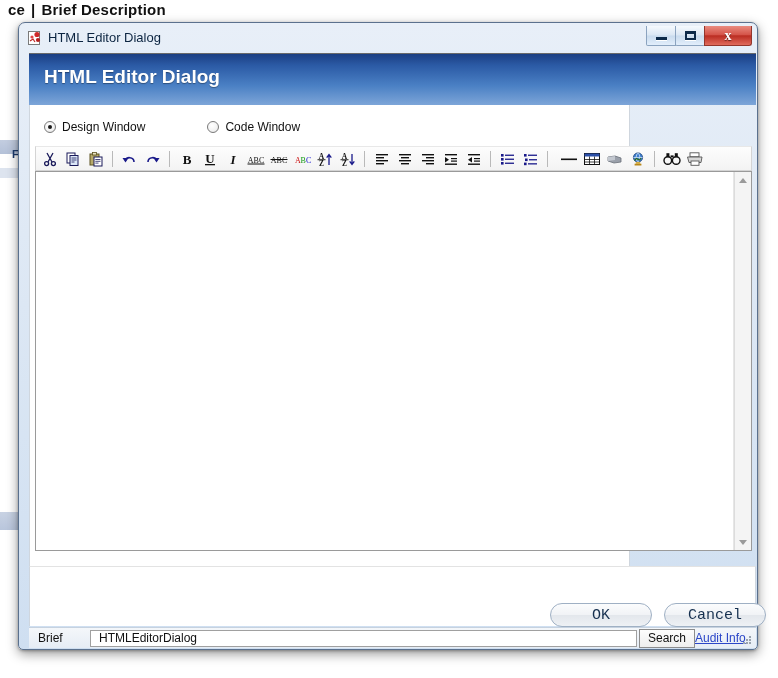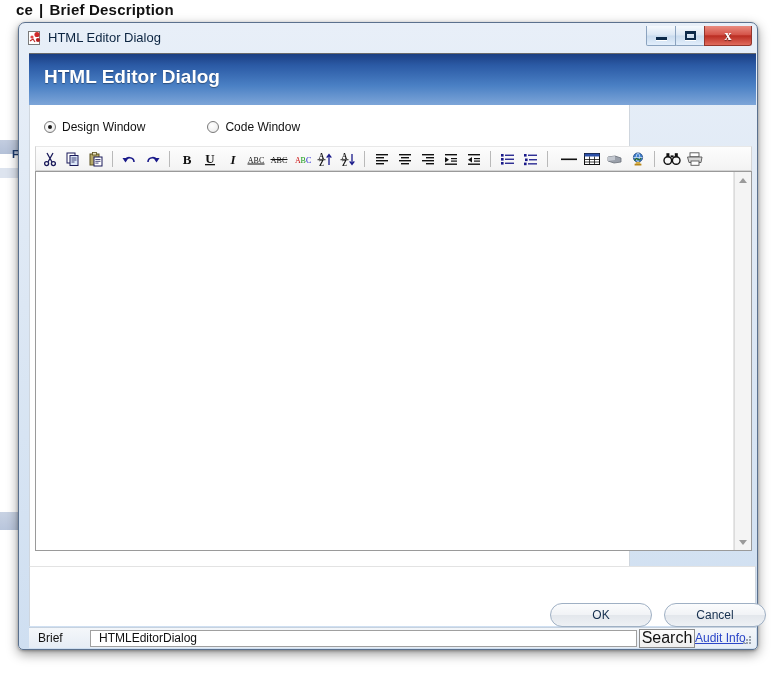--- a/index.html
+++ b/index.html
@@ -14,21 +14,21 @@
   #bg-page {
     position: absolute; left: 0; top: 0; width: 778px; height: 678px;
     background: #ffffff;
   }
   #bg-breadcrumb {
     position: absolute; left: 0; top: 0; width: 778px; height: 20px;
     font-size: 15px; font-weight: bold; color: #111;
     letter-spacing: 0.2px;
     white-space: nowrap;
     line-height: 19px;
-    padding-left: 16px;
+    padding-left: 8px;
     box-sizing: border-box;
   }
   #bg-breadcrumb .sep { font-weight: bold; padding: 0 6px; }
   #bg-strip-1 {
     position: absolute; left: 0; top: 140px; width: 26px; height: 14px;
     background: linear-gradient(to bottom, #c3cde0, #b4c1d8);
   }
   #bg-letter {
     position: absolute; left: 12px; top: 148px;
     font-size: 11px; font-weight: bold; color: #1b3a6b;
@@ -212,24 +212,24 @@
     border-right: 1px solid #cfd6de;
     border-top: 1px solid #e3e3e3;
     box-sizing: border-box;
   }
   .w7btn {
     position: absolute;
     width: 102px; height: 24px;
     border: 1px solid #9fb0c4;
     border-radius: 12px;
     background: linear-gradient(to bottom, #fbfcfd 0%, #f1f3f6 48%, #e3e7ec 52%, #eef1f5 100%);
-    color: #16304f; font-size: 12px;
+    color: #16304f; font-size: 15px;
     display: flex; align-items: center; justify-content: center;
     box-sizing: border-box;
-    font-family: Liberation Sans, sans-serif;
+    font-family: Liberation Mono, monospace;
   }
   #ok-button { left: 520px; top: 36px; }
   #cancel-button { left: 634px; top: 36px; }
 
   
   #statusbar {
     position: absolute; left: 7px; top: 601px;
     width: 727px; height: 21px;
     background: linear-gradient(to bottom, #f4f7fa 0%, #e6edf5 100%);
     border-top: 1px solid #c6d2e0;
@@ -246,21 +246,21 @@
     font-size: 12px; line-height: 15px;
     padding: 0 8px; box-sizing: border-box;
     font-family: "Liberation Sans", sans-serif;
     outline: none;
   }
   #search-button {
     margin-left: 2px;
     width: 56px; height: 19px;
     border: 1px solid #8d8d8d;
     background: linear-gradient(to bottom, #fdfdfd 0%, #eeeeee 100%);
-    font-size: 16px; color: #111;
+    font-size: 12px; color: #111;
     display: flex; align-items: center; justify-content: center;
     box-sizing: border-box;
   }
   #audit-link {
     font-size: 12px; color: #2b46c8;
     text-decoration: underline; white-space: nowrap;
   }
   #resize-grip {
     position: absolute; right: 3px; bottom: 2px;
     width: 12px; height: 12px;

